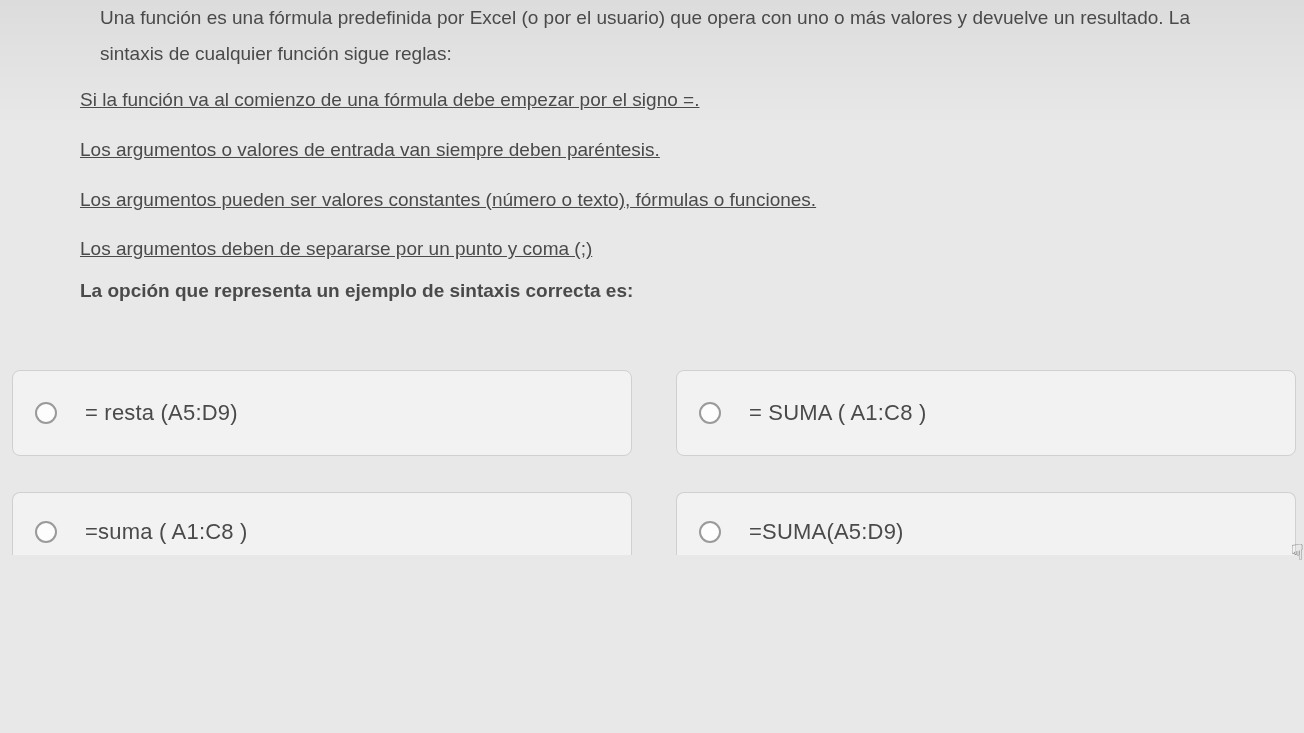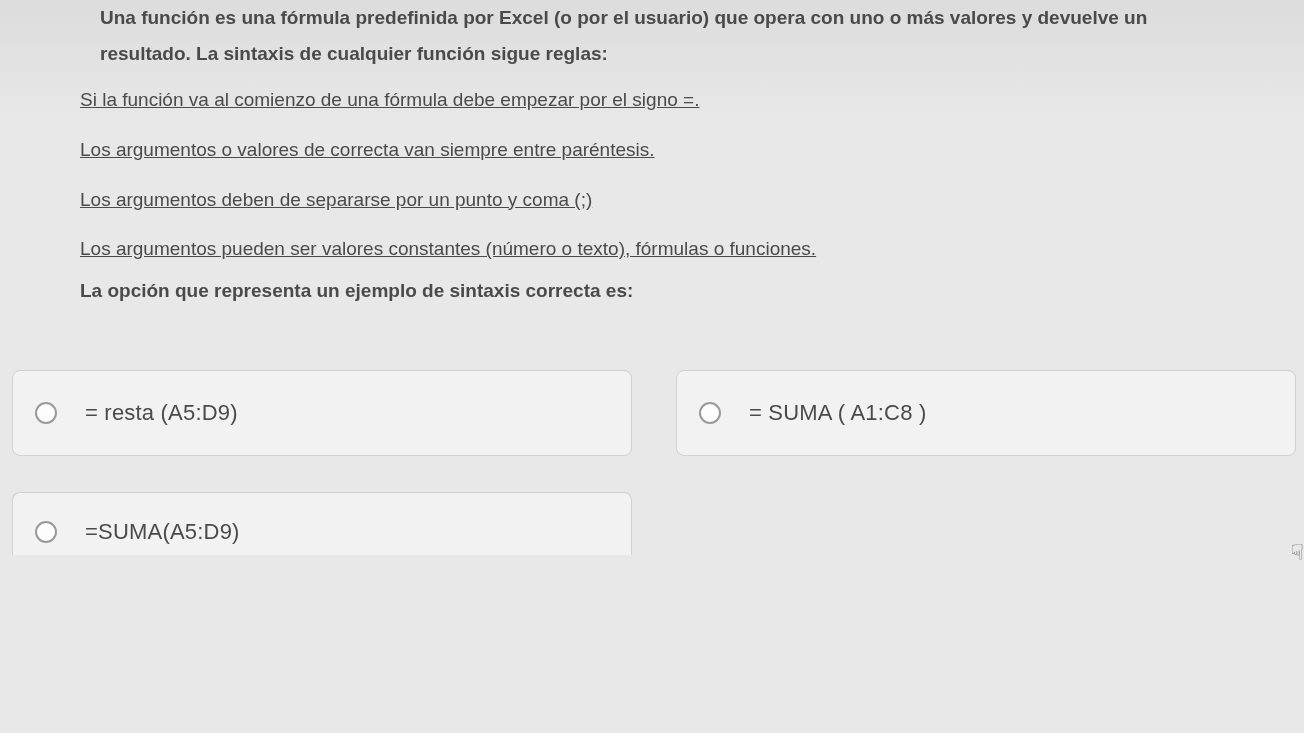--- a/index.html
+++ b/index.html
@@ -14,21 +14,21 @@
       width: 1304px;
       height: 733px;
       overflow: hidden;
       position: relative;
     }
     .question-container {
       padding: 0 20px;
       background: linear-gradient(180deg, #dcdcdc 0%, #e8e8e8 40%);
     }
     .intro-bold {
-      font-weight: bold;
+      font-weight: normal;
       font-size: 19px;
       color: #4a4a4a;
       line-height: 1.9;
       padding: 0 60px 0 80px;
     }
     .rule-text {
       font-size: 19px;
       color: #4a4a4a;
       line-height: 2.3;
       padding: 0 60px 0 60px;
@@ -87,38 +87,42 @@
       color: #3a3a3a;
       opacity: 0.7;
     }
   </style>
 </head>
 <body>
 
 <div class="question-container">
   <p class="intro-bold">Una función es una fórmula predefinida por Excel (o por el usuario) que opera con uno o más valores y devuelve un resultado. La sintaxis de cualquier función sigue reglas:</p>
   <p class="rule-text">Si la función va al comienzo de una fórmula debe empezar por el signo =.</p>
-  <p class="rule-text">Los argumentos o valores de correcta van siempre entre paréntesis.</p>
+  <p class="rule-text">Los argumentos o valores de entrada van siempre deben paréntesis.</p>
+  <p class="rule-text">Los argumentos pueden ser valores constantes (número o texto), fórmulas o funciones.</p>
   <p class="rule-text">Los argumentos deben de separarse por un punto y coma (;)</p>
-  <p class="rule-text">Los argumentos pueden ser valores constantes (número o texto), fórmulas o funciones.</p>
   <p class="prompt-bold">La opción que representa un ejemplo de sintaxis correcta es:</p>
 </div>
 
 <div class="options-grid">
 
   <div class="option-card">
     <span class="radio"></span>
     <span class="option-label">= resta (A5:D9)</span>
   </div>
 
   <div class="option-card">
     <span class="radio"></span>
     <span class="option-label">= SUMA ( A1:C8 )</span>
   </div>
 
+  <div class="option-card row2">
+    <span class="radio"></span>
+    <span class="option-label">=suma ( A1:C8 )</span>
+  </div>
 
   <div class="option-card row2">
     <span class="radio"></span>
     <span class="option-label">=SUMA(A5:D9)</span>
   </div>
 
 </div>
 
 <span class="cursor-hint">☟</span>
 

